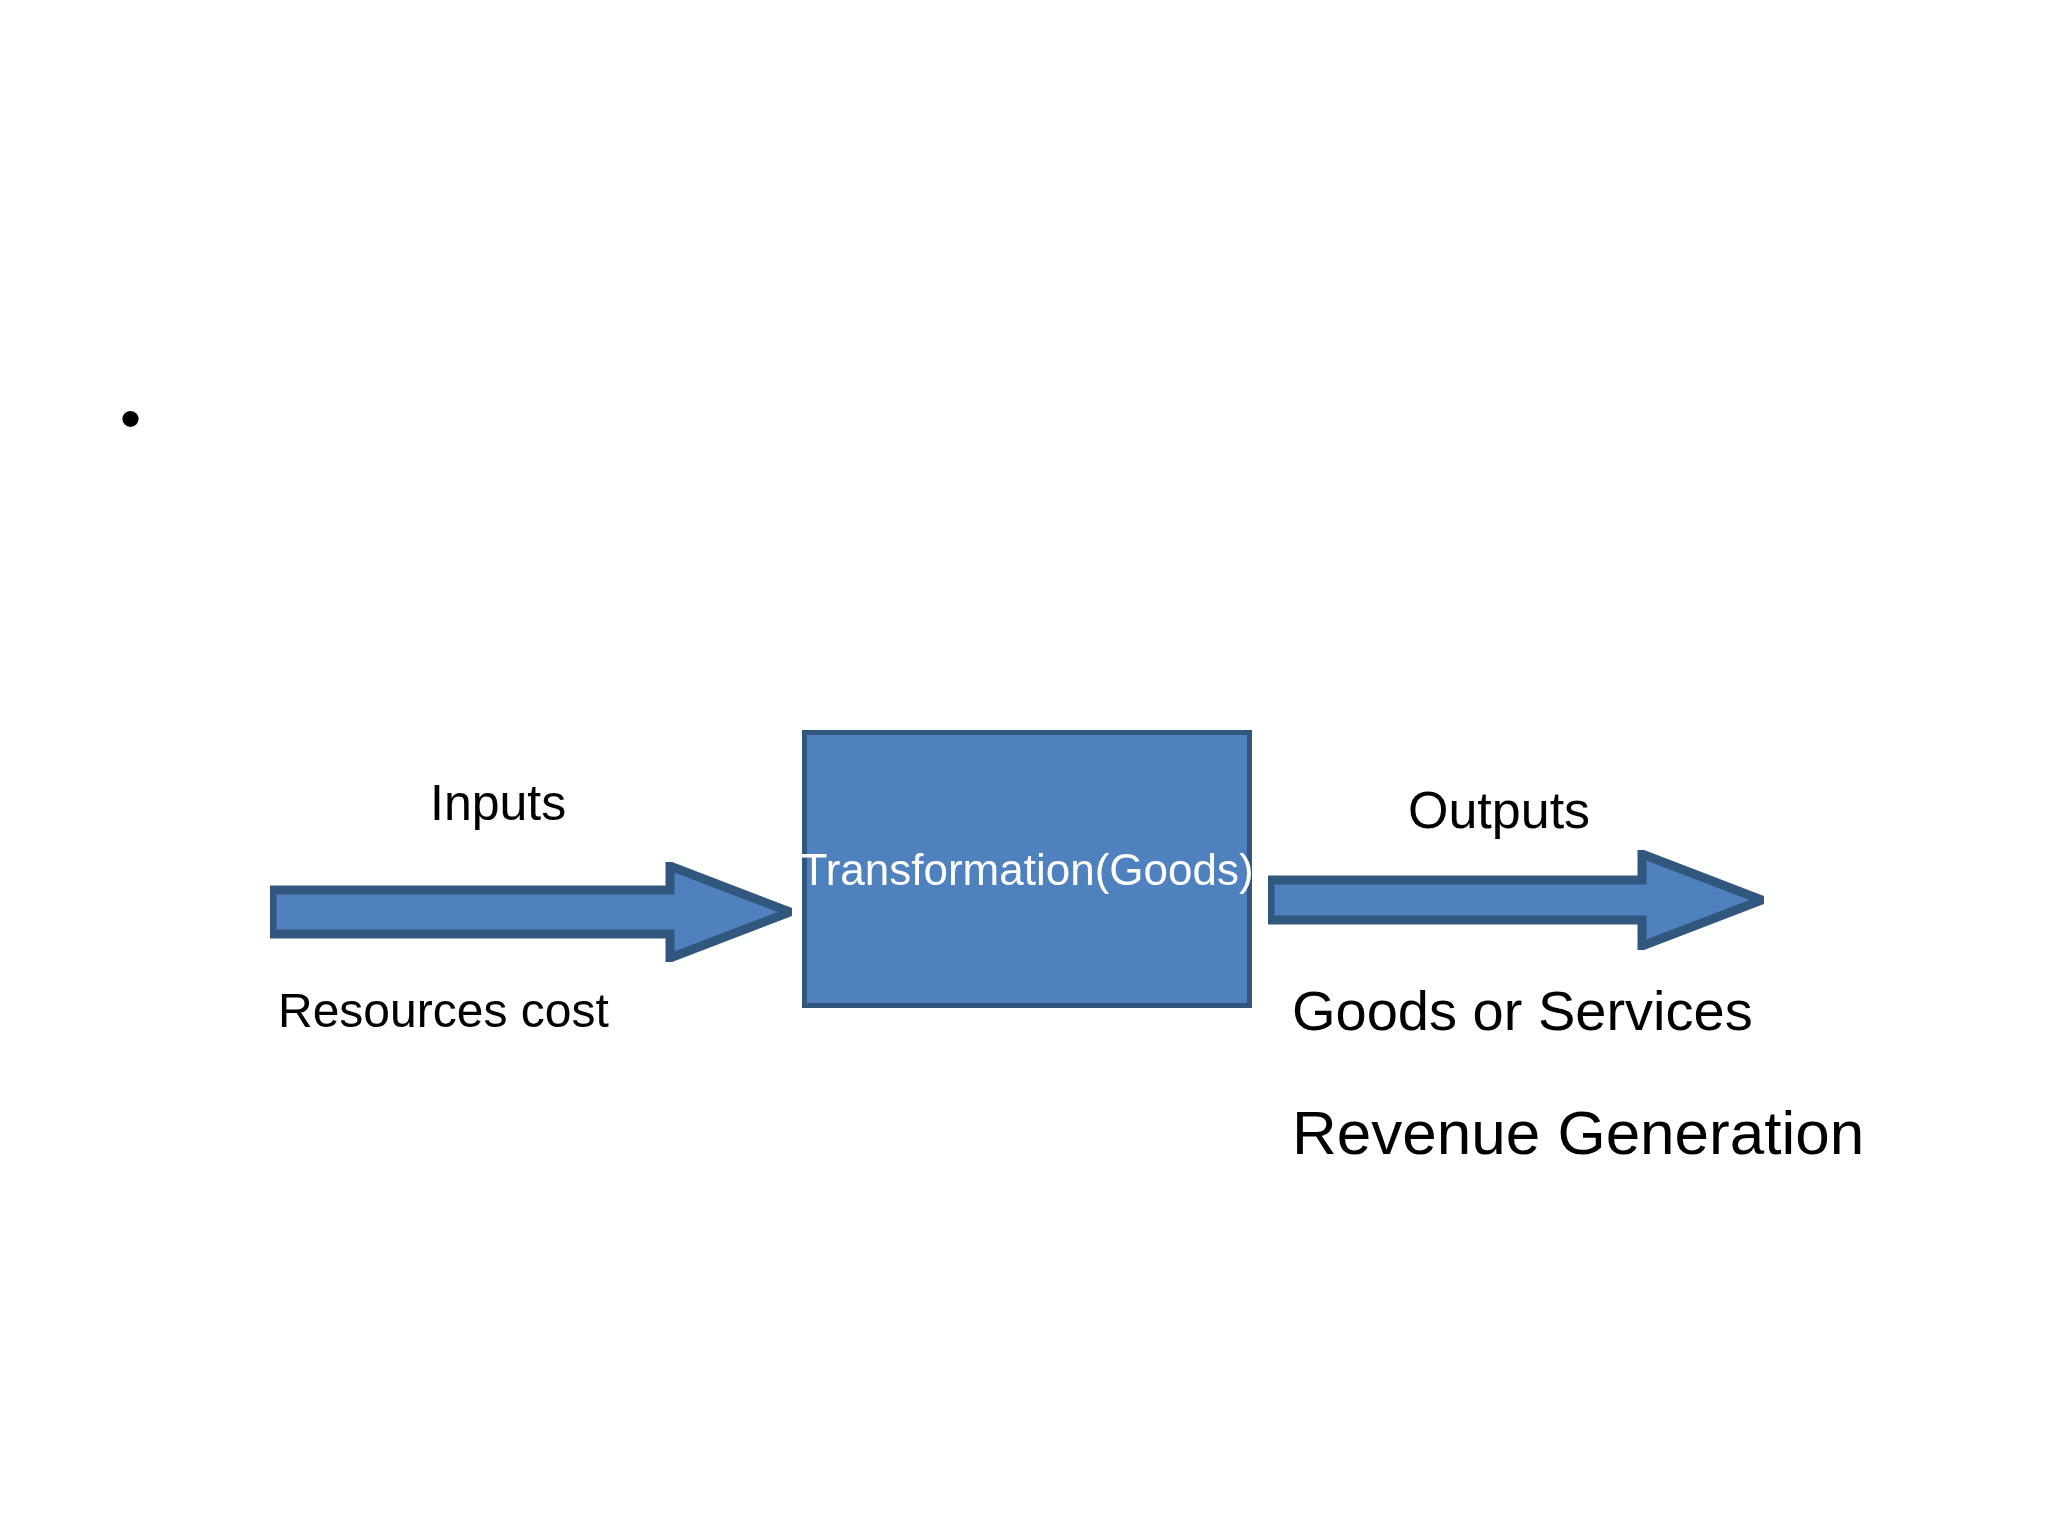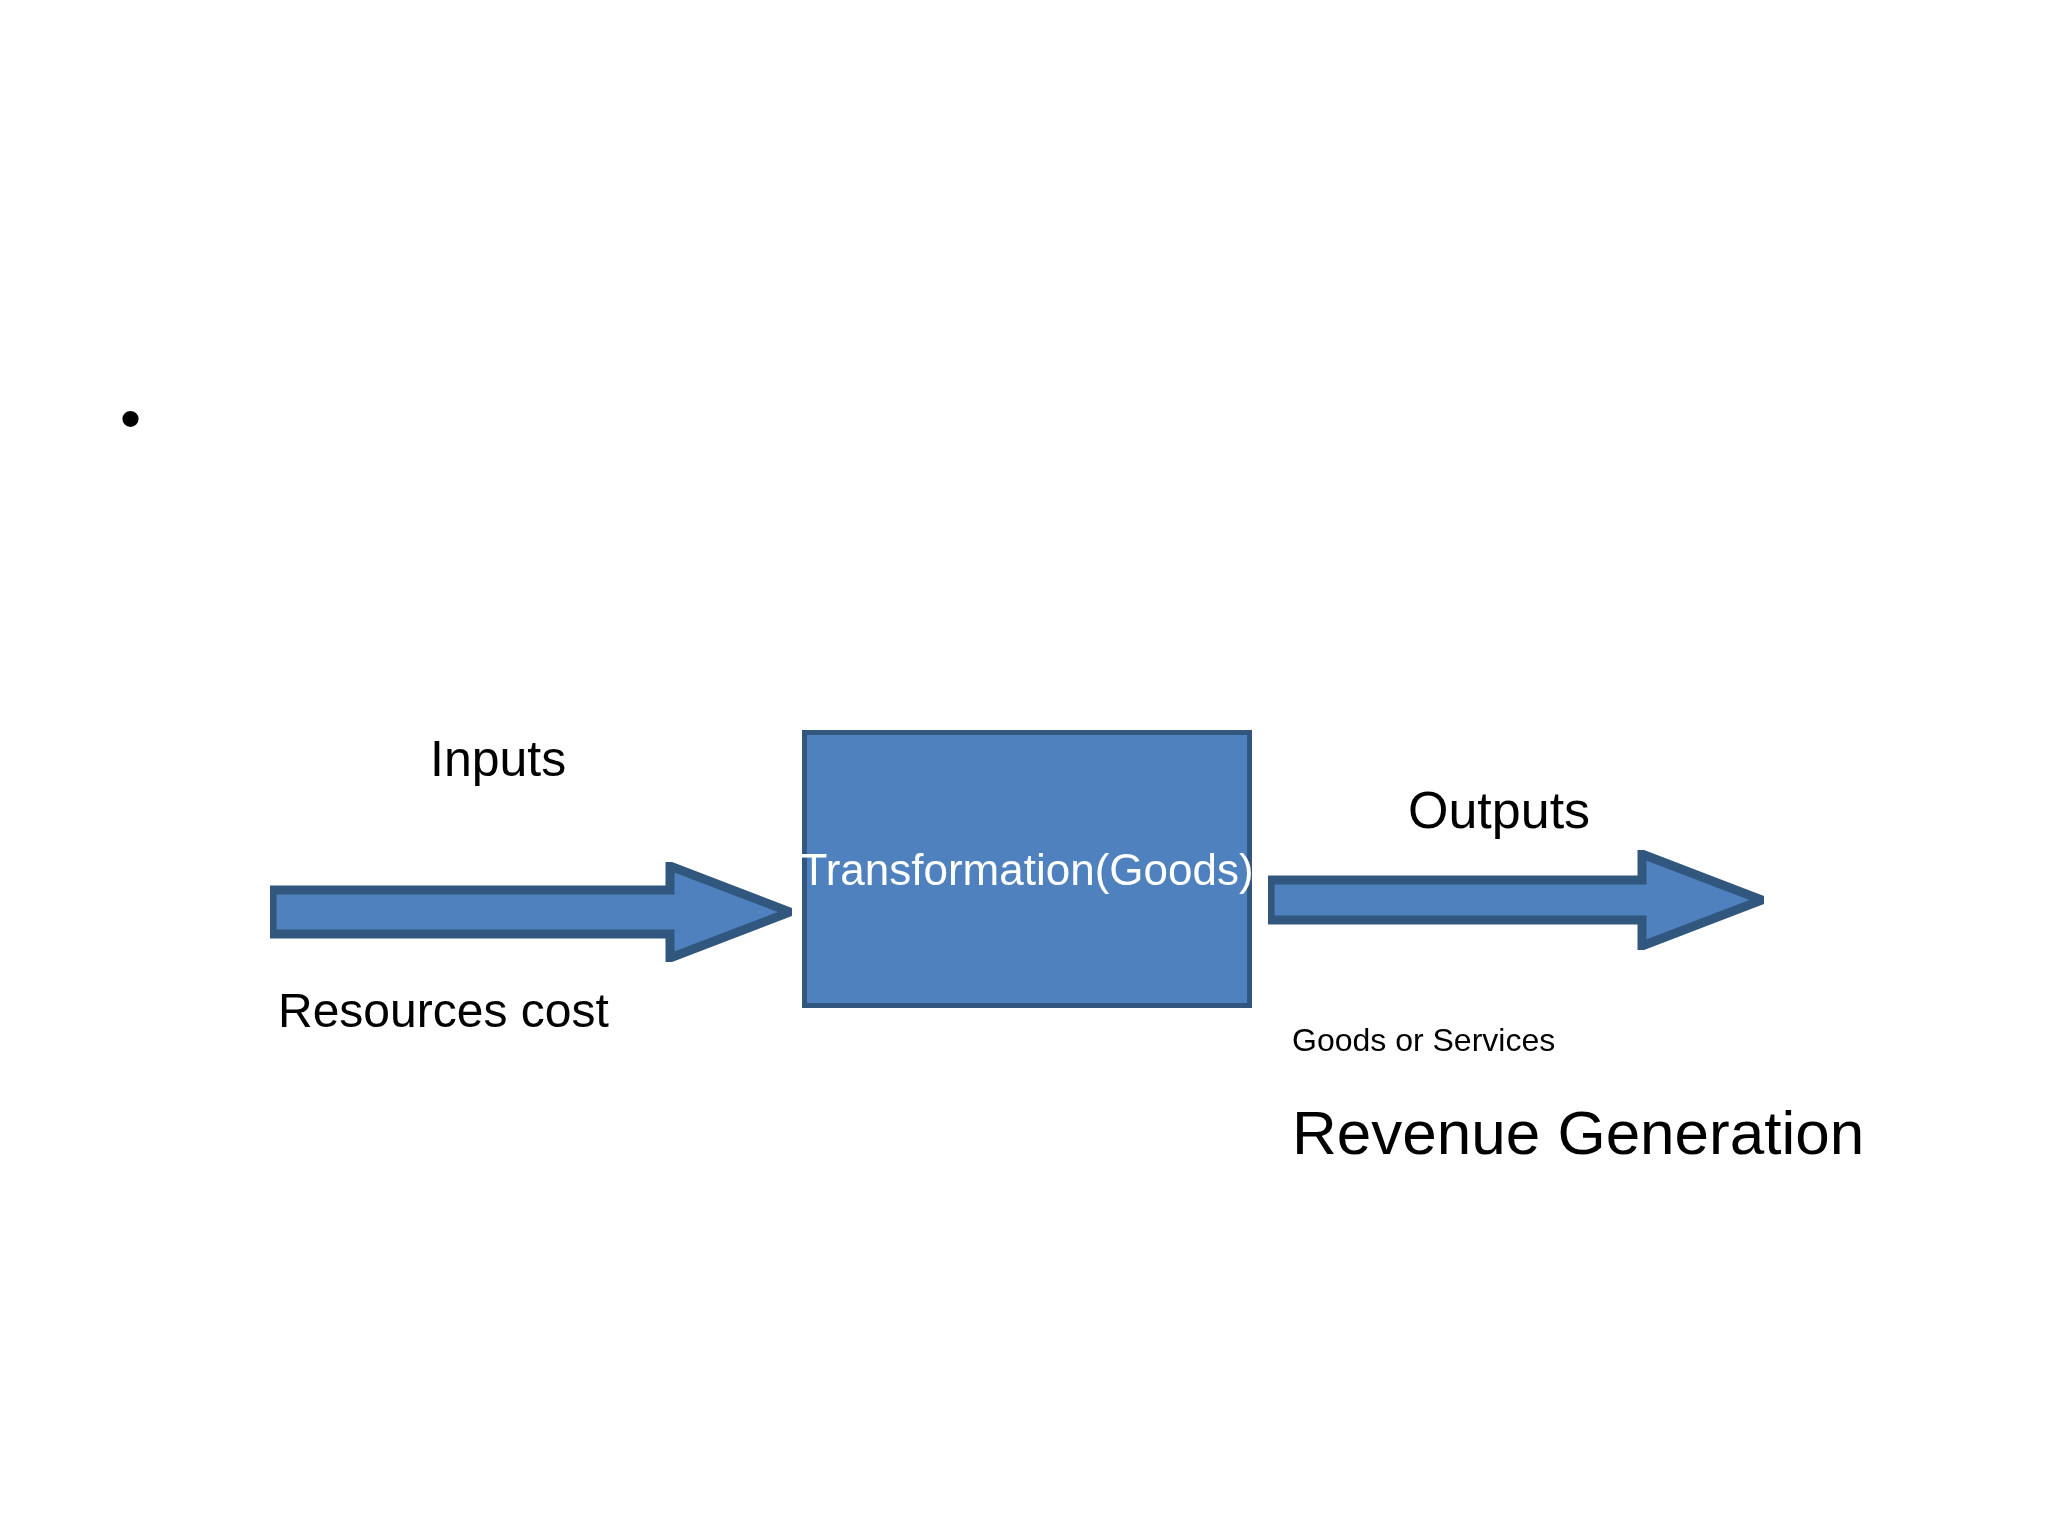--- a/index.html
+++ b/index.html
@@ -98,41 +98,41 @@
 
   
   .label {
     position: absolute;
     white-space: nowrap;
     color: #000000;
   }
 
   #inputs-label {
     left: 430px;
-    top: 728px;
+    top: 772px;
     font-size: 50px;
     line-height: 62px;
   }
   #outputs-label {
     left: 1408px;
     top: 779px;
     font-size: 52px;
     line-height: 62px;
   }
 
   #inputs-detail {
     left: 278px;
     top: 978px;
     font-size: 48px;
     line-height: 65px;
   }
   #outputs-detail-1 {
     left: 1292px;
-    top: 1008px;
-    font-size: 32px;
+    top: 978px;
+    font-size: 56px;
     line-height: 65px;
   }
   #outputs-detail-2 {
     left: 1292px;
     top: 1100px;
     font-size: 62px;
     line-height: 65px;
   }
   .detail-line { display: block; }
 </style>

